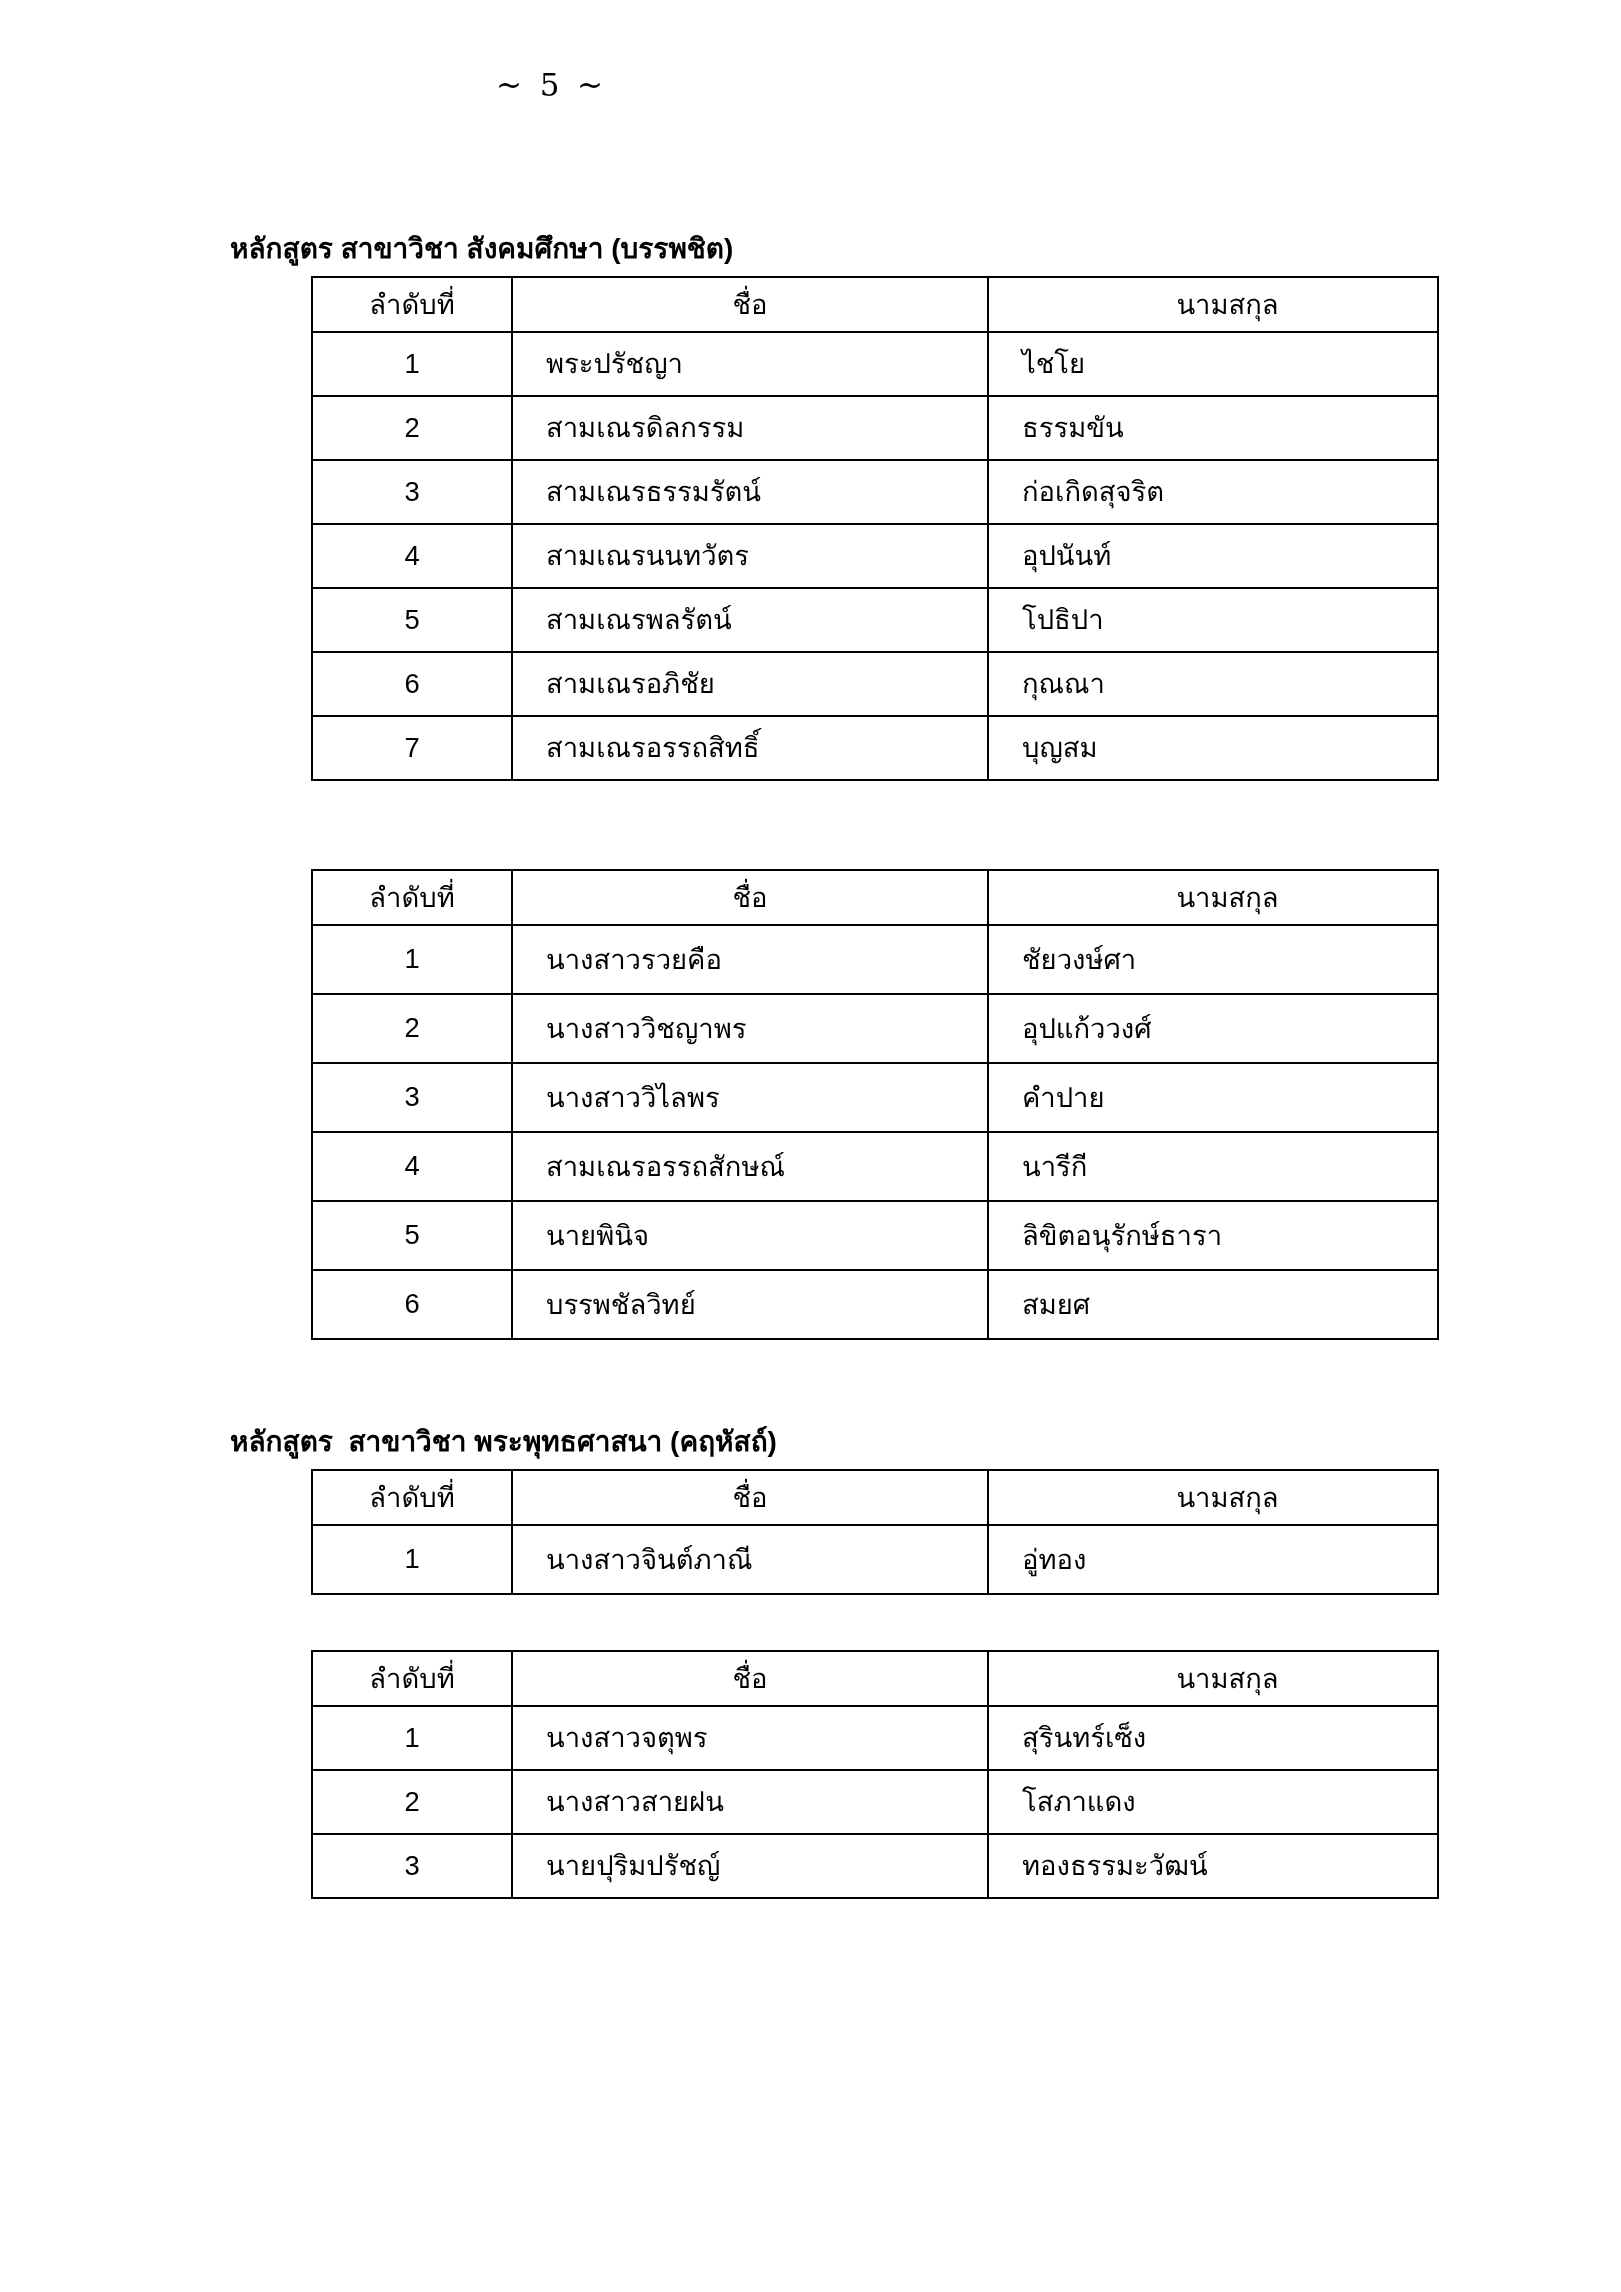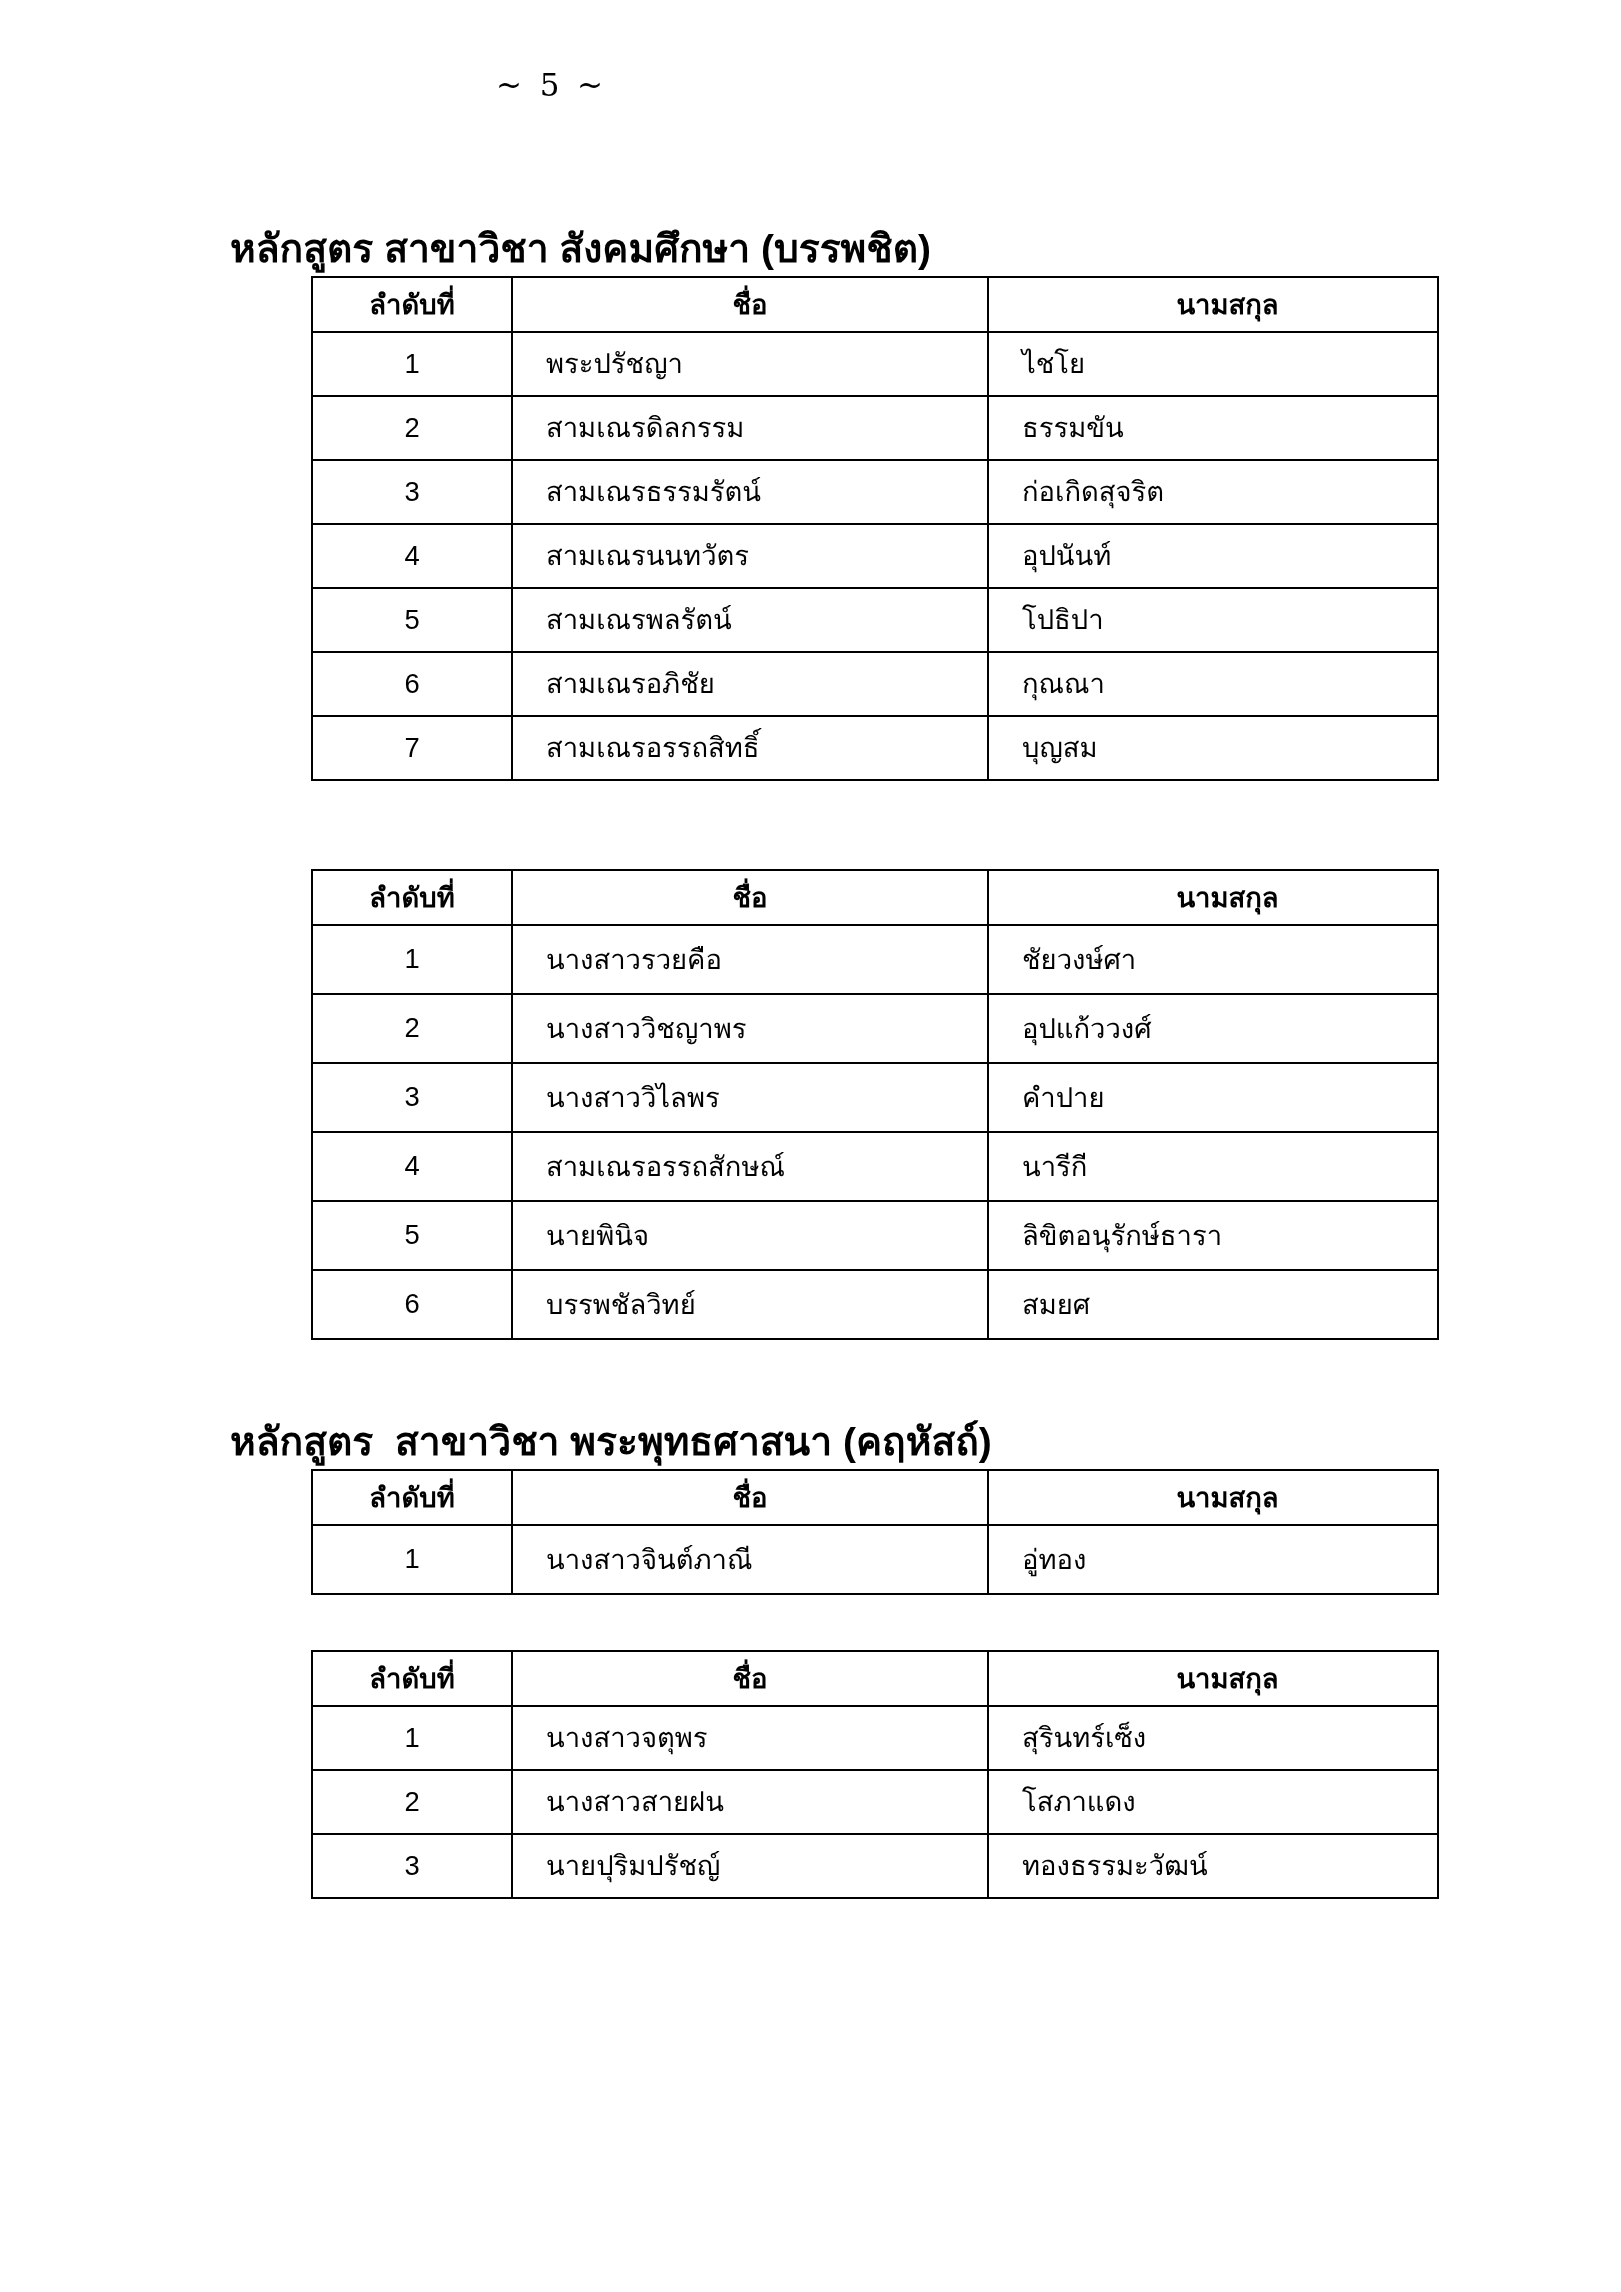--- a/index.html
+++ b/index.html
@@ -28,21 +28,21 @@
     top: 229px;
     left: 230px;
     width: 1186px;
   }
   .course-section { margin: 0; padding: 0; }
   .gap-after-1 { margin-bottom: 88px; }
   .gap-after-2 { margin-bottom: 82px; }
   .gap-after-3 { margin-bottom: 55px; }
   .course-title {
     margin: 0 0 7.8px 0;
-    font-size: 39px;
+    font-size: 28px;
     font-weight: bold;
     line-height: 39px;
     white-space: pre;
   }
   table.roster-table {
     border-collapse: collapse;
     table-layout: fixed;
     margin-left: 81px;
     width: 1085px;
     border: 2.9px solid #000;
@@ -50,21 +50,21 @@
   table.roster-table th,
   table.roster-table td {
     border: 2px solid #000;
     font-size: 27.4px;
     vertical-align: middle;
     overflow: hidden;
     white-space: nowrap;
   }
   table.roster-table thead th {
     height: 51px;
-    font-weight: bold;
+    font-weight: normal;
     text-align: center;
     border-bottom: 2.9px solid #000;
   }
   table.roster-table td { border-top: 2.9px solid #000; }
   .col-no      { width: 196px; }
   .col-name    { width: 472px; }
   .col-surname { width: 417px; padding-left: 30px; }
   td.cell-no { text-align: center; }
   td.cell-name, td.cell-surname { text-align: left; padding-left: 33px; }
   .rows-63 tbody td { height: 60px; }

